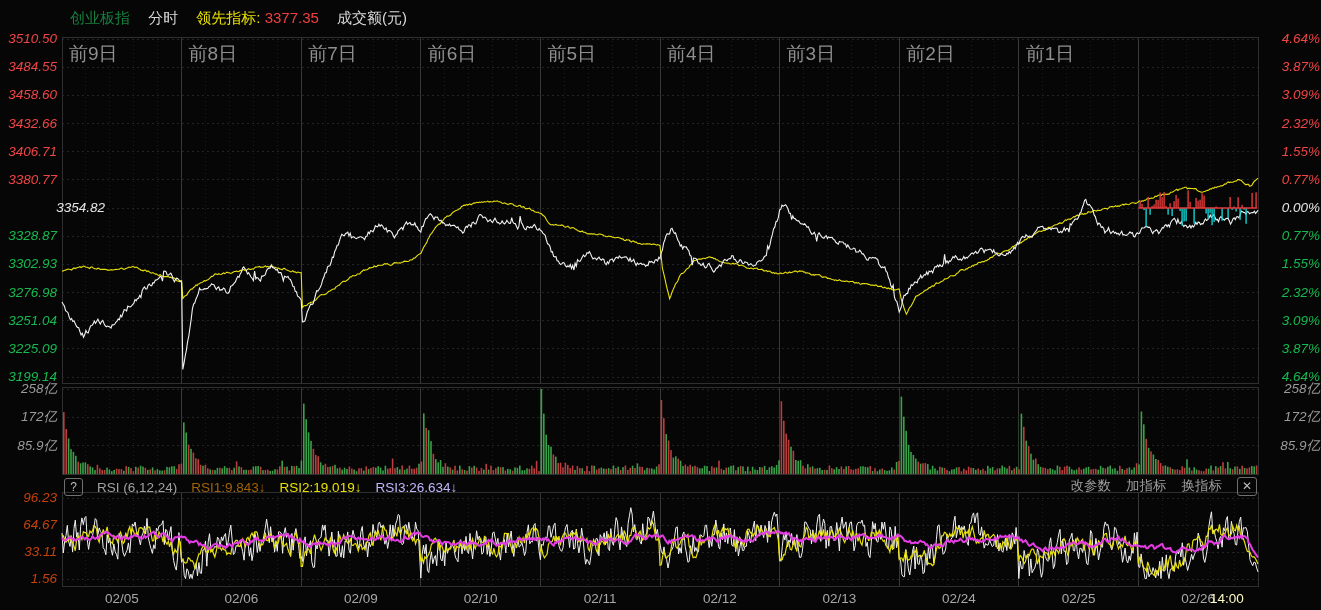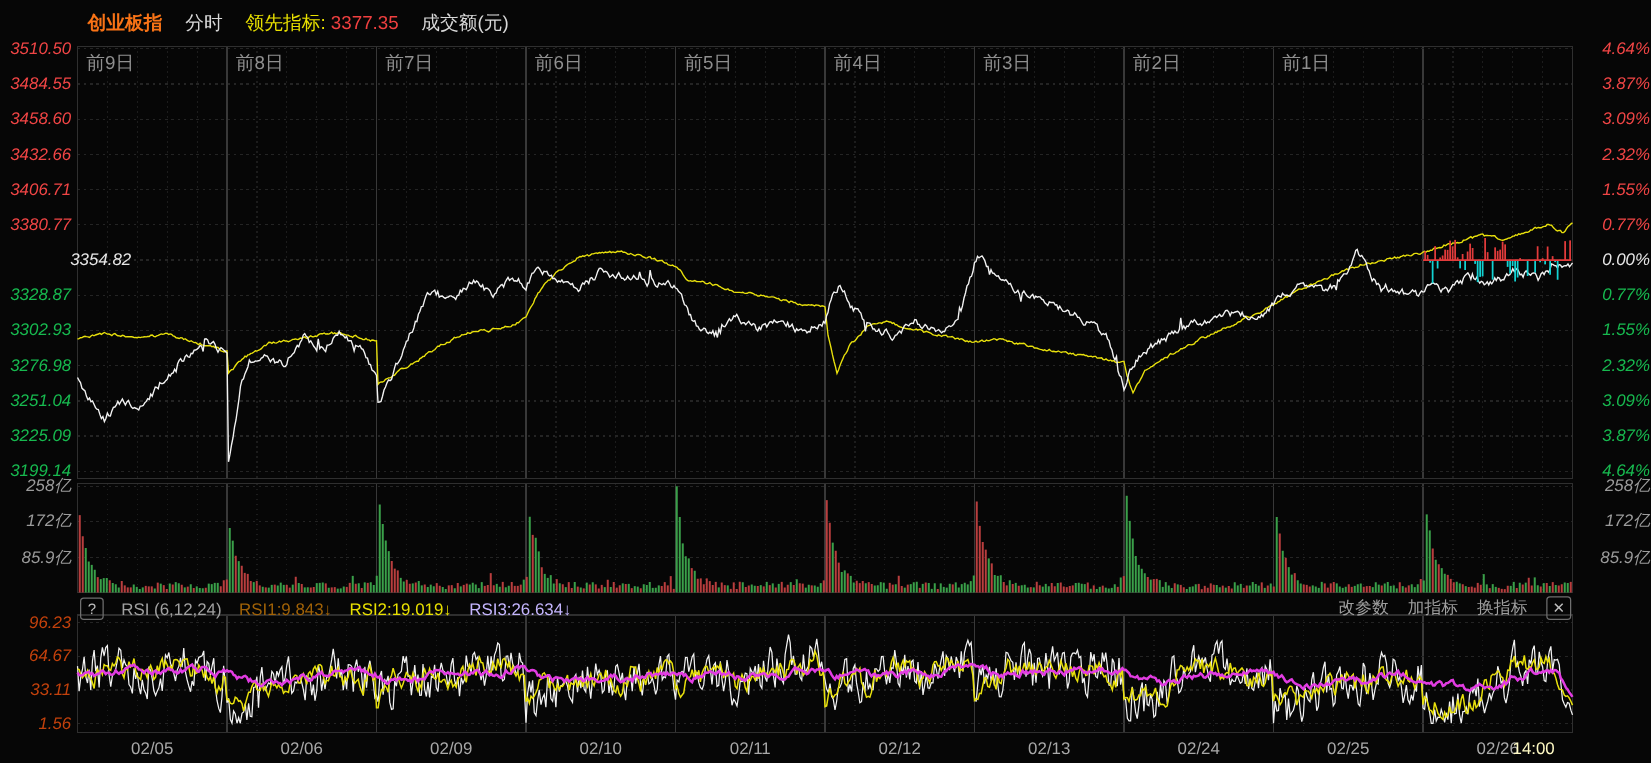--- a/index.html
+++ b/index.html
@@ -6,39 +6,39 @@
   body{
     width:1321px;height:610px;position:relative;overflow:hidden;
     background:#060606;
     font-family:"Liberation Sans", sans-serif;
     -webkit-font-smoothing:antialiased;
   }
   #chart-svg{position:absolute;left:0;top:0;}
   
   .titlebar{position:absolute;left:70px;top:9px;height:20px;font-size:15px;white-space:nowrap;}
   .titlebar span{margin-right:14px;}
-  .t-symbol{color:#f97316;font-weight:bold;}
+  .t-symbol{color:#15803d;}
   .t-mode{color:#d8d8d8;}
   .t-leadlbl{color:#e8e000;margin-right:0 !important;}
   .t-leadval{color:#f04040;}
   .t-amount{color:#d8d8d8;}
   
   .axis-col{position:absolute;top:0;height:474px;pointer-events:none;font-style:italic;}
   .axis-col .axis-label{position:absolute;font-size:13.5px;line-height:16px;height:16px;width:100%;}
   .col-left{left:0;width:57px;}
   .col-left .axis-label{text-align:right;}
   .col-right{left:1262px;width:58px;}
   .col-right .axis-label{text-align:right;}
   .tone-up{color:#f04545;}
   .tone-down{color:#17b94f;}
   .tone-flat{color:#e6e6e6;}
   .tone-grey{color:#9b9b9b;}
   .tone-rsi{color:#c2410c;}
   
-  .day-label{position:absolute;top:41px;font-size:15px;color:#8f8f8f;white-space:nowrap;}
+  .day-label{position:absolute;top:41px;font-size:19px;color:#8f8f8f;white-space:nowrap;}
   
   .date-label{position:absolute;top:591px;width:60px;text-align:center;font-size:13.5px;color:#a8a8a8;}
   .time-label{position:absolute;top:591px;left:1210px;width:48px;text-align:left;font-size:13.5px;color:#fef9c3;}
   
   .rsi-header{position:absolute;left:64px;top:477px;height:20px;display:flex;align-items:center;gap:14px;font-size:13.5px;white-space:nowrap;}
   .rsi-help{display:inline-flex;align-items:center;justify-content:center;width:17px;height:16px;border:1px solid #6f6f6f;border-radius:3px;color:#bdbdbd;font-size:12px;cursor:pointer;}
   .rsi-name{color:#a0a0a0;}
   .rsi1{color:#a16207;}
   .rsi2{color:#e8e000;}
   .rsi3{color:#c4b5fd;}

